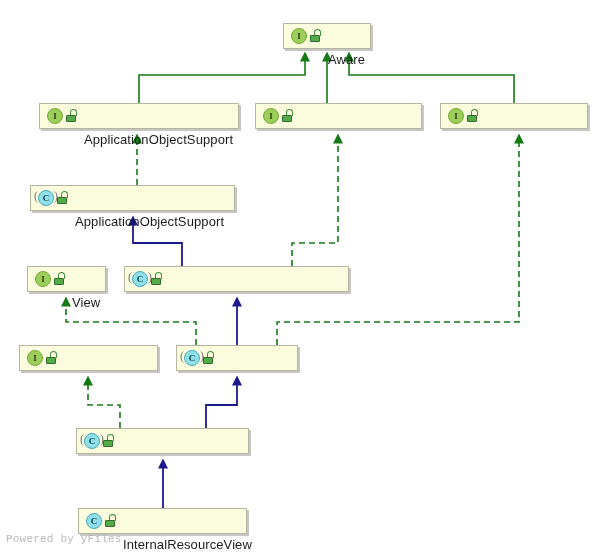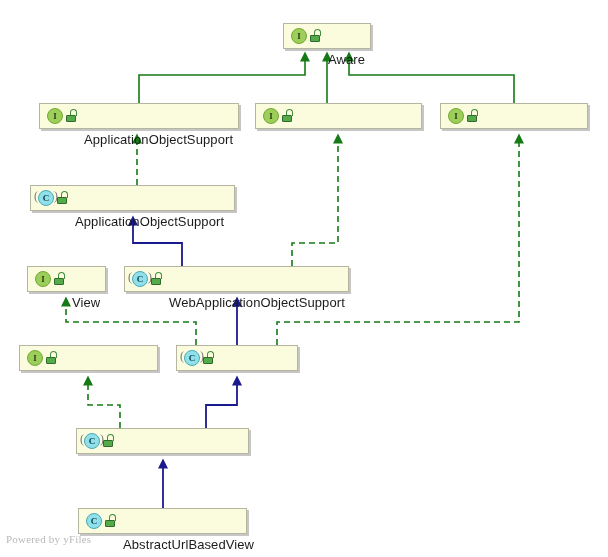--- a/index.html
+++ b/index.html
@@ -119,21 +119,21 @@
     border: 1px solid #2f6b2b;
     box-sizing: border-box;
     border-radius: 1px;
   }
   #watermark {
     position: absolute;
     left: 6px;
     top: 533px;
     font-size: 11px;
     color: #b9b9b9;
-    font-family: Liberation Serif, serif;
+    font-family: Liberation Mono, monospace;
     letter-spacing: 0.2px;
   }
 </style>
 </head>
 <body>
 
 <div id="diagram-canvas">
 
   <svg id="edge-layer" width="608" height="557" viewBox="0 0 608 557">
     <defs>
@@ -257,21 +257,20 @@
   </div>
 
   <div class="uml-node" style="left:124px; top:266px; width:225px;">
     <span class="type-icon klass abstract">
         <span class="glyph">C</span>
       </span>
     <span class="lock-icon">
         <span class="shackle"></span>
         <span class="body"></span>
       </span>
-    <span class="node-label">WebApplicationObjectSupport</span>
   </div>
 
   <div class="uml-node" style="left:19px; top:345px; width:139px;">
     <span class="type-icon iface">
         <span class="glyph">I</span>
       </span>
     <span class="lock-icon">
         <span class="shackle"></span>
         <span class="body"></span>
       </span>
@@ -298,18 +297,18 @@
   </div>
 
   <div class="uml-node" style="left:78px; top:508px; width:169px;">
     <span class="type-icon klass">
         <span class="glyph">C</span>
       </span>
     <span class="lock-icon">
         <span class="shackle"></span>
         <span class="body"></span>
       </span>
-    <span class="node-label">AbstractUrlBasedView</span>
+    <span class="node-label">InternalResourceView</span>
   </div>
 
   <div id="watermark">Powered by yFiles</div>
 
 </div>
 
 </body></html>

